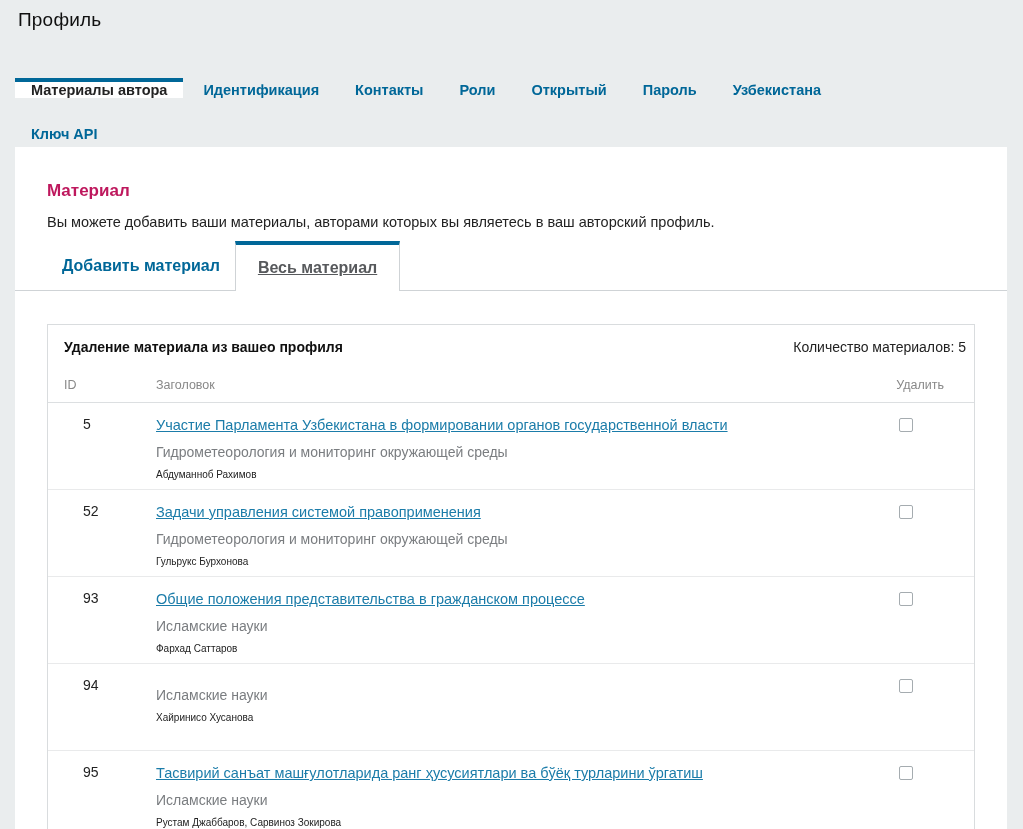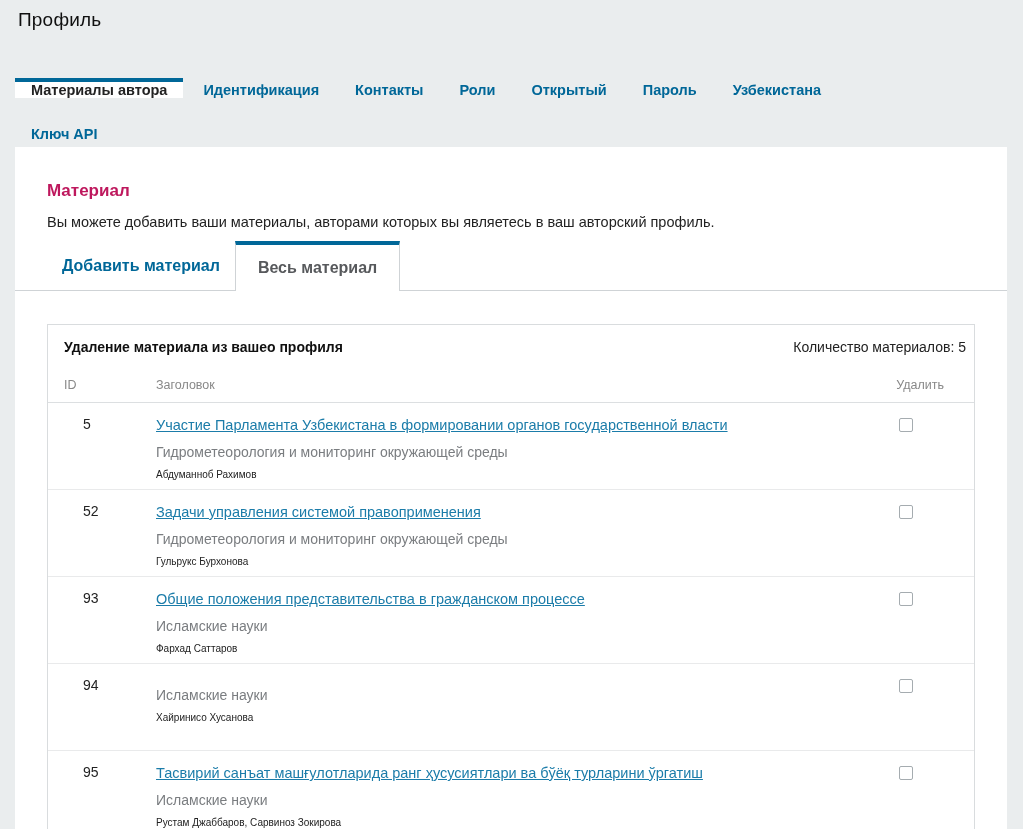--- a/index.html
+++ b/index.html
@@ -50,21 +50,21 @@
   }
   .subtab {
     font-size:16px; font-weight:bold; color:#006798;
     padding:0 15px; line-height:49px; cursor:pointer; white-space:nowrap;
   }
   .subtab.active {
     background:#fff;
     border:1px solid #cfd3d6; border-bottom:none;
     border-top:4px solid #006798;
     color:#57595c; line-height:46px; height:50px;
-    margin-bottom:-1px; padding:0 22px; cursor:default;
+    margin-bottom:-1px; padding:0 22px; cursor:default;text-decoration:underline;
   }
 
   
   .card {
     margin-top:33px;
     border:1px solid #d9dcde;
     background:#fff;
   }
   .card-head {
     display:flex; justify-content:space-between; align-items:baseline;

